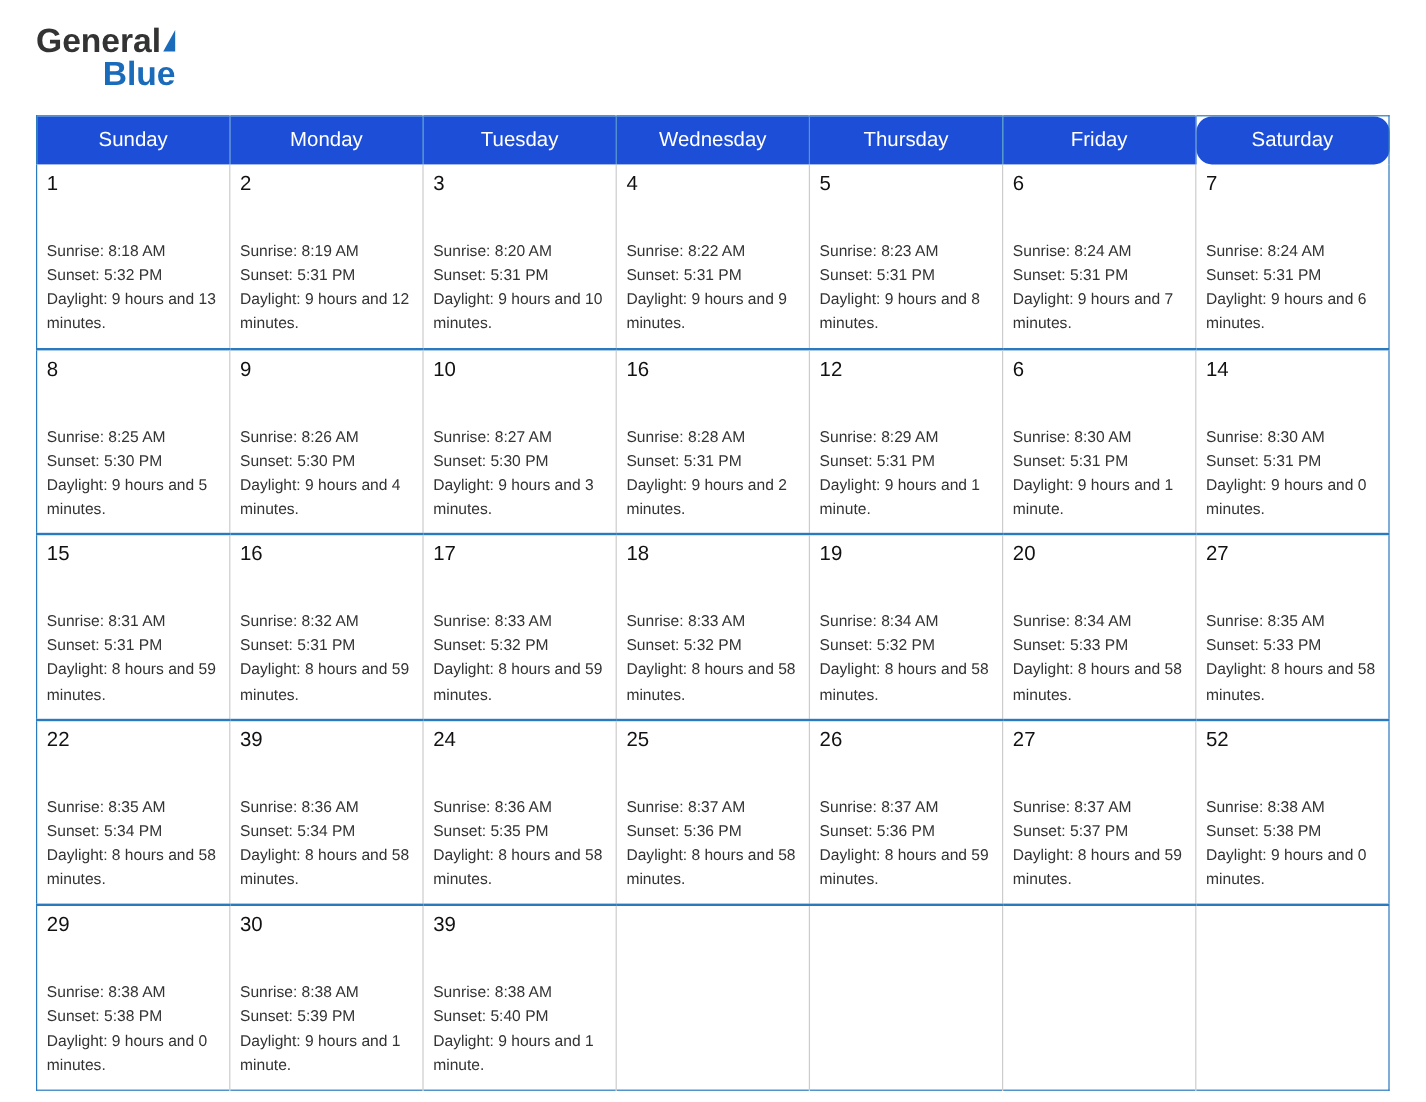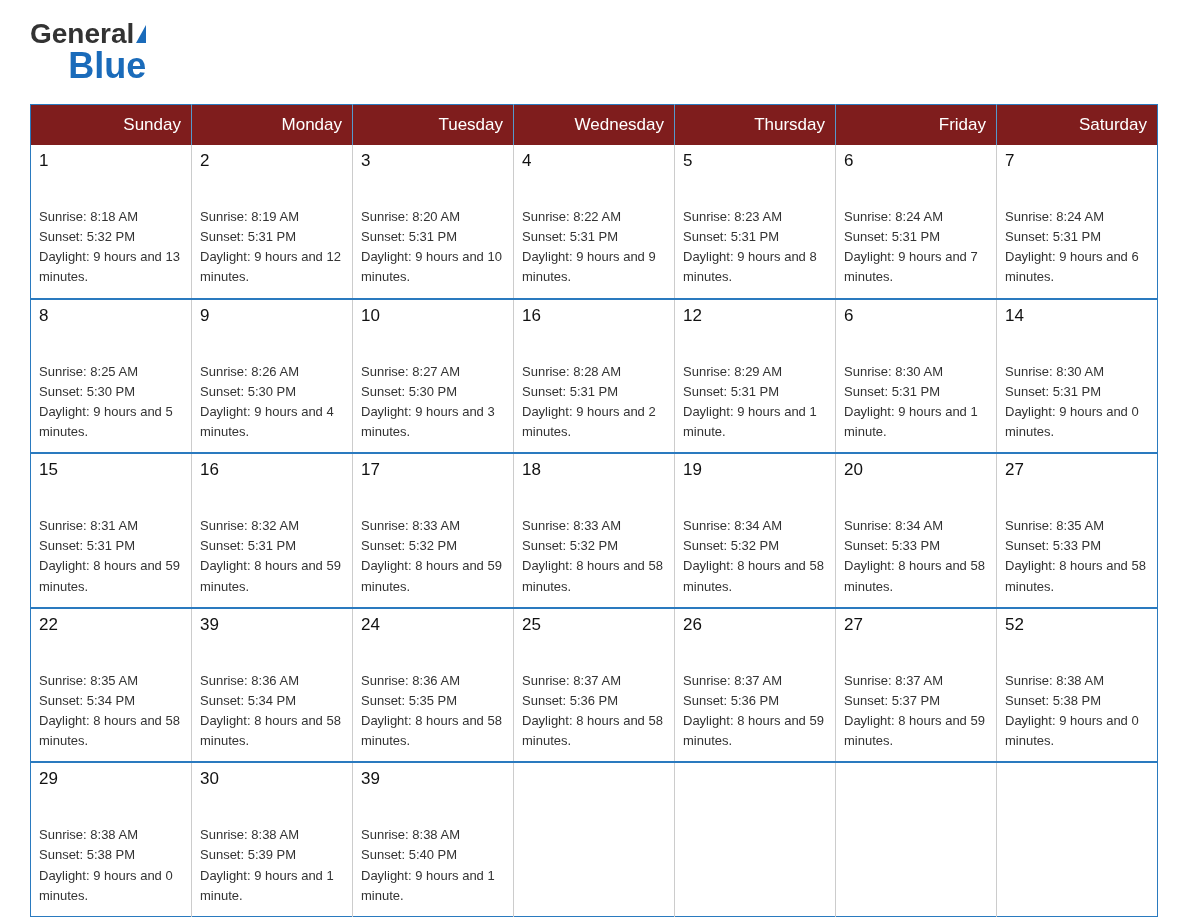--- a/index.html
+++ b/index.html
@@ -21,21 +21,21 @@
       flex-direction: column;
       align-items: flex-end;
     }
     .logo-general {
       font-size: 28px;
       font-weight: bold;
       color: #333;
       line-height: 1;
     }
     .logo-blue {
-      font-size: 36px;
+      font-size: 28px;
       font-weight: bold;
       color: #1a6bba;
       line-height: 1;
     }
     .logo-triangle {
       display: inline-block;
       width: 0;
       height: 0;
       border-left: 10px solid transparent;
       border-bottom: 18px solid #1a6bba;
@@ -59,30 +59,31 @@
       font-size: 22px;
       color: #444;
       margin-top: 4px;
     }
     .calendar-table {
       width: 100%;
       border-collapse: collapse;
       border: 1px solid #2a7abf;
     }
     .calendar-table th {
-      background-color: #7f1d1d;
+      background-color: #1d4ed8;
       color: #fff;
       font-size: 17px;
       font-weight: normal;
       padding: 10px 10px;
-      text-align: right;
+      text-align: center;
       border-right: 1px solid #5599cc;
     }
     .calendar-table th:last-child {
       border-right: none;
+      border-radius: 13px;
     }
     .calendar-table td {
       vertical-align: top;
       padding: 6px 8px 10px 8px;
       border-right: 1px solid #ccc;
       border-bottom: 2px solid #2a7abf;
       font-size: 13.5px;
       color: #222;
       width: calc(100% / 7);
       min-height: 100px;

